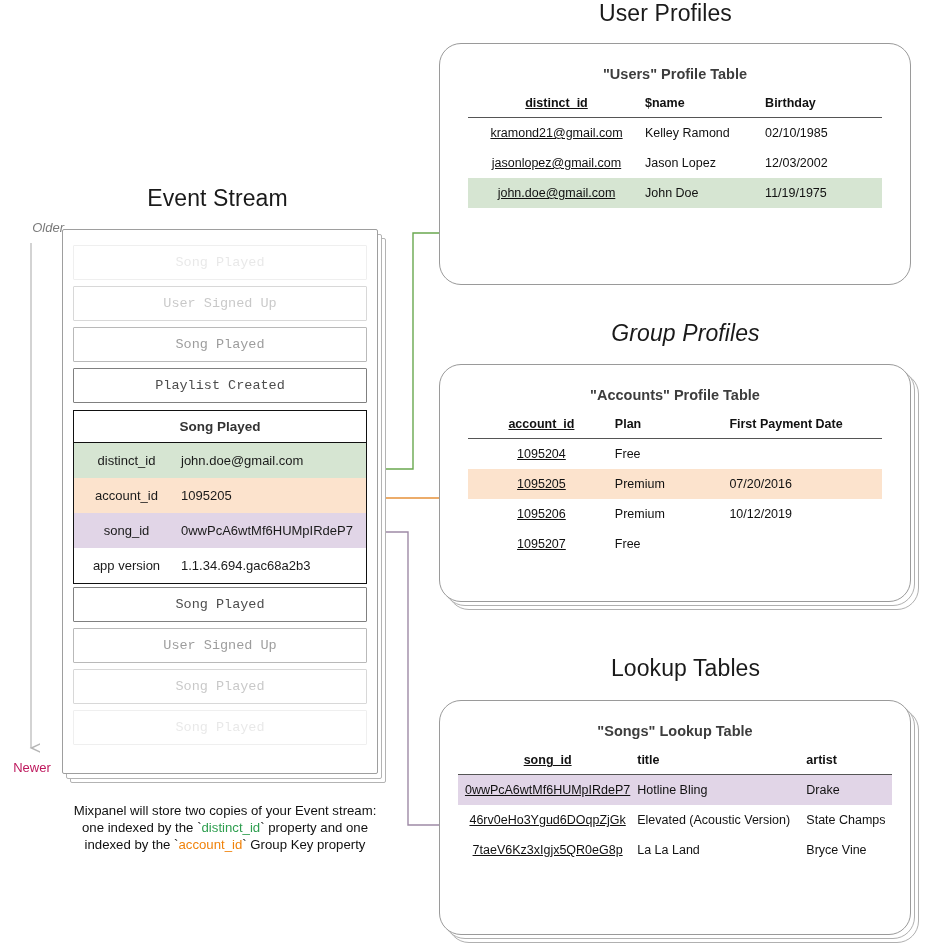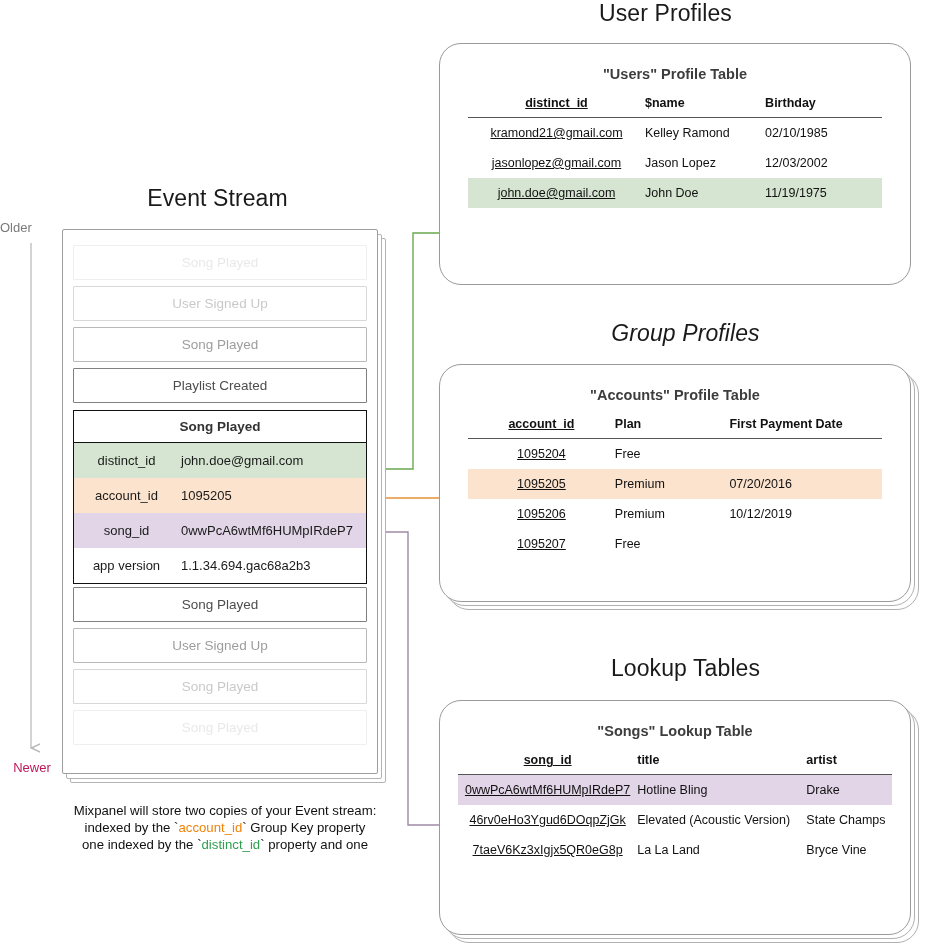--- a/index.html
+++ b/index.html
@@ -59,20 +59,21 @@
     height: 35px;
     border: 1.4px solid #808080;
     background: #ffffff;
     display: flex;
     align-items: center;
     justify-content: center;
     font-size: 13.5px;
     color: #4d4d4d;
     margin-bottom: 6px;
     border-radius: 1px;
+    font-family: Liberation Mono, monospace;
   }
   .event-card.fade-1 { opacity: 0.55; }
   .event-card.fade-2 { opacity: 0.30; }
   .event-card.fade-3 { opacity: 0.12; }
 
   
   #event-selected {
     position: absolute;
     left: 73px;
     top: 410px;
@@ -110,23 +111,24 @@
     text-align: left;
   }
   .prop-row.green  { background: #d6e5d2; }
   .prop-row.orange { background: #fce3cd; }
   .prop-row.purple { background: #e1d5e7; }
   .prop-row.plain  { background: #ffffff; }
 
   
   #axis-older {
     left: 0px; top: 220px; width: 64px;
-    text-align: left;
+    text-align: right;
     font-size: 13px;
     color: #7a7a7a;
+    font-style: italic;
   }
   #axis-newer {
     left: 0px; top: 760px; width: 64px;
     text-align: center;
     font-size: 13px;
     color: #be185d;
   }
 
   
   #stream-caption {
@@ -302,22 +304,22 @@
   </div>
 
   <div class="prop-row plain">
     <div class="prop-key">app version</div>
     <div class="prop-val">1.1.34.694.gac68a2b3</div>
   </div>
 </div>
 
 <div class="abs" id="stream-caption">
   <div>Mixpanel will store two copies of your Event stream:</div>
+  <div><span>one indexed by the </span><span class="tok-tick">`</span><span class="tok-green">distinct_id</span><span class="tok-tick">`</span><span> property and one</span></div>
   <div><span>indexed by the </span><span class="tok-tick">`</span><span class="tok-orange">account_id</span><span class="tok-tick">`</span><span> Group Key property</span></div>
-  <div><span>one indexed by the </span><span class="tok-tick">`</span><span class="tok-green">distinct_id</span><span class="tok-tick">`</span><span> property and one</span></div>
 </div>
 
 <div class="abs section-title" id="users-title">User Profiles</div>
 
 <div class="panel-main" id="users-panel">
   <div class="panel-title">"Users" Profile Table</div>
   <div id="users-inner">
     <table class="dtable" id="users-table">
       <colgroup>
           <col class="c1">

